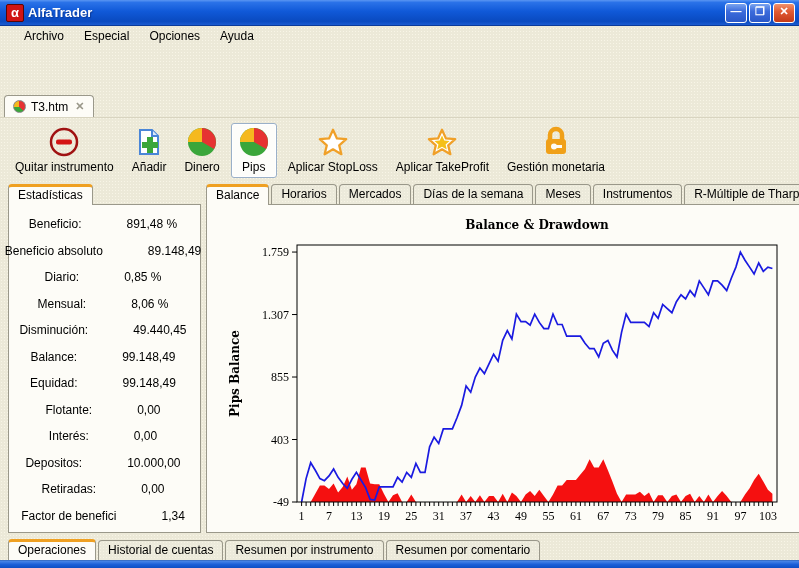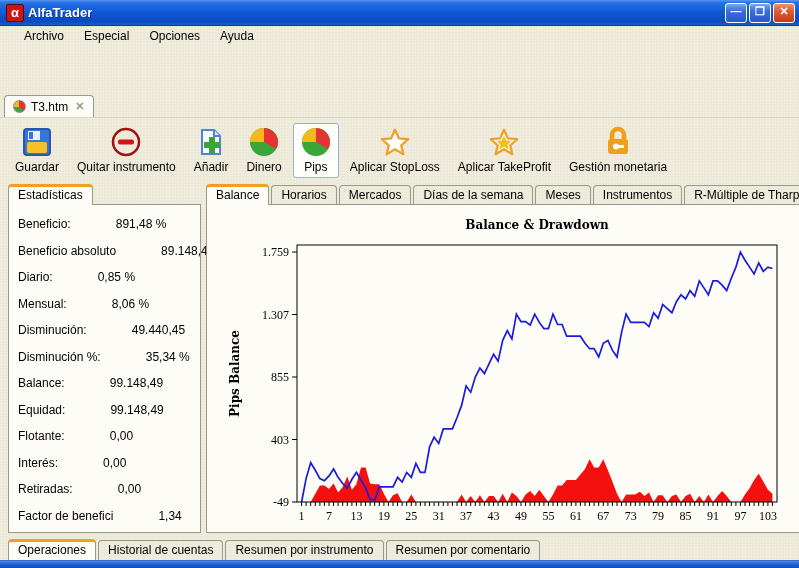--- a/index.html
+++ b/index.html
@@ -60,39 +60,39 @@
   .tool-btn .t-label { font-size:12px; white-space:nowrap; }
   .tool-btn.selected { background:#fdfdfa; border:1px solid #9ab0c8; box-shadow:inset 0 0 0 1px #fff; }
 
   
   .main { flex:1; display:flex; gap:5px; padding:4px 7px 2px 8px; min-height:0; }
 
   .pane { display:flex; flex-direction:column; min-height:0; }
   .left-pane { width:193px; flex:0 0 193px; }
   .right-pane { flex:1; }
 
-  .tabstrip { display:flex; align-items:center; height:21px; flex:0 0 21px; }
+  .tabstrip { display:flex; align-items:flex-start; height:21px; flex:0 0 21px; }
   .tab {
     height:20px; padding:2px 9px 0 9px; margin-right:2px; font-size:12px; white-space:nowrap;
     border:1px solid #9a988a; border-bottom:none; border-radius:4px 4px 0 0;
     background:#eceadb;
     background-image: radial-gradient(#f6f3e4 1px, rgba(0,0,0,0) 1px); background-size:3px 3px;
   }
   .tab.selected {
     background:#fdfcf7; border-top:3px solid #efa022; height:21px; padding-top:1px;
     position:relative; z-index:2;
   }
   .pane-body {
     flex:1; background:#fdfcf7; border:1px solid #9a988a; margin-top:-1px; min-height:0;
     position:relative; z-index:1;
   }
 
   
   .stats-body { padding:6px 0 0 0; }
-  .stat-row { display:flex; justify-content:flex-start; padding:0 12px 0 9px; height:26.5px; align-items:center;gap:45px; }
+  .stat-row { display:flex; justify-content:center; padding:0 12px 0 9px; height:26.5px; align-items:center;gap:45px; }
   .stat-label { white-space:nowrap; }
   .stat-value { white-space:nowrap; text-align:right; }
 
   
   .chart-wrap { width:100%; height:100%; overflow:hidden; }
   svg .tick { font-family:"Liberation Serif", serif; font-size:12px; fill:#000; }
   svg .ctitle { font-family:"DejaVu Serif", serif; font-size:12px; font-weight:bold; fill:#000; }
   svg .cylabel { font-family:"DejaVu Serif", serif; font-size:12px; font-weight:bold; fill:#000; }
 
   
@@ -131,31 +131,20 @@
   <div class="doctab-row">
     <div class="doc-tab">
       <span class="doc-tab-icon"></span>
       <span>T3.htm</span>
       <span class="doc-tab-close">✕</span>
     </div>
   </div>
 
   <div class="toolbar">
 
-    <div class="tool-btn">
-      <span class="t-icon">
-        <svg width="30" height="30" viewBox="0 0 30 30">
-          <rect x="2" y="2" width="26" height="26" rx="3" fill="#3a76d8" stroke="#2458b0" stroke-width="2"></rect>
-          <rect x="6" y="4" width="12" height="9" fill="#e8f0fc"></rect>
-          <rect x="7" y="5" width="4" height="7" fill="#3a76d8"></rect>
-          <rect x="5" y="15" width="20" height="11" rx="2" fill="#f5c028"></rect>
-        </svg>
-      </span>
-      <span class="t-label">Guardar</span>
-    </div>
 
     <div class="tool-btn">
       <span class="t-icon">
         <svg width="32" height="32" viewBox="0 0 32 32">
           <circle cx="16" cy="16" r="13" fill="none" stroke="#a01212" stroke-width="2.5"></circle>
           <rect x="8" y="13.5" width="16" height="5" rx="2" fill="#d41414"></rect>
         </svg>
       </span>
       <span class="t-label">Quitar instrumento</span>
     </div>
@@ -255,24 +244,20 @@
           <div class="stat-row">
             <span class="stat-label">Mensual:</span>
             <span class="stat-value">8,06 %</span>
           </div>
 
           <div class="stat-row">
             <span class="stat-label">Disminución:</span>
             <span class="stat-value">49.440,45</span>
           </div>
 
-          <div class="stat-row">
-            <span class="stat-label">Disminución %:</span>
-            <span class="stat-value">35,34 %</span>
-          </div>
 
           <div class="stat-row">
             <span class="stat-label">Balance:</span>
             <span class="stat-value">99.148,49</span>
           </div>
 
           <div class="stat-row">
             <span class="stat-label">Equidad:</span>
             <span class="stat-value">99.148,49</span>
           </div>
@@ -281,20 +266,24 @@
             <span class="stat-label">Flotante:</span>
             <span class="stat-value">0,00</span>
           </div>
 
 
           <div class="stat-row">
             <span class="stat-label">Interés:</span>
             <span class="stat-value">0,00</span>
           </div>
 
+          <div class="stat-row">
+            <span class="stat-label">Depositos:</span>
+            <span class="stat-value">10.000,00</span>
+          </div>
 
           <div class="stat-row">
             <span class="stat-label">Retiradas:</span>
             <span class="stat-value">0,00</span>
           </div>
 
           <div class="stat-row">
             <span class="stat-label">Factor de benefici</span>
             <span class="stat-value">1,34</span>
           </div>

